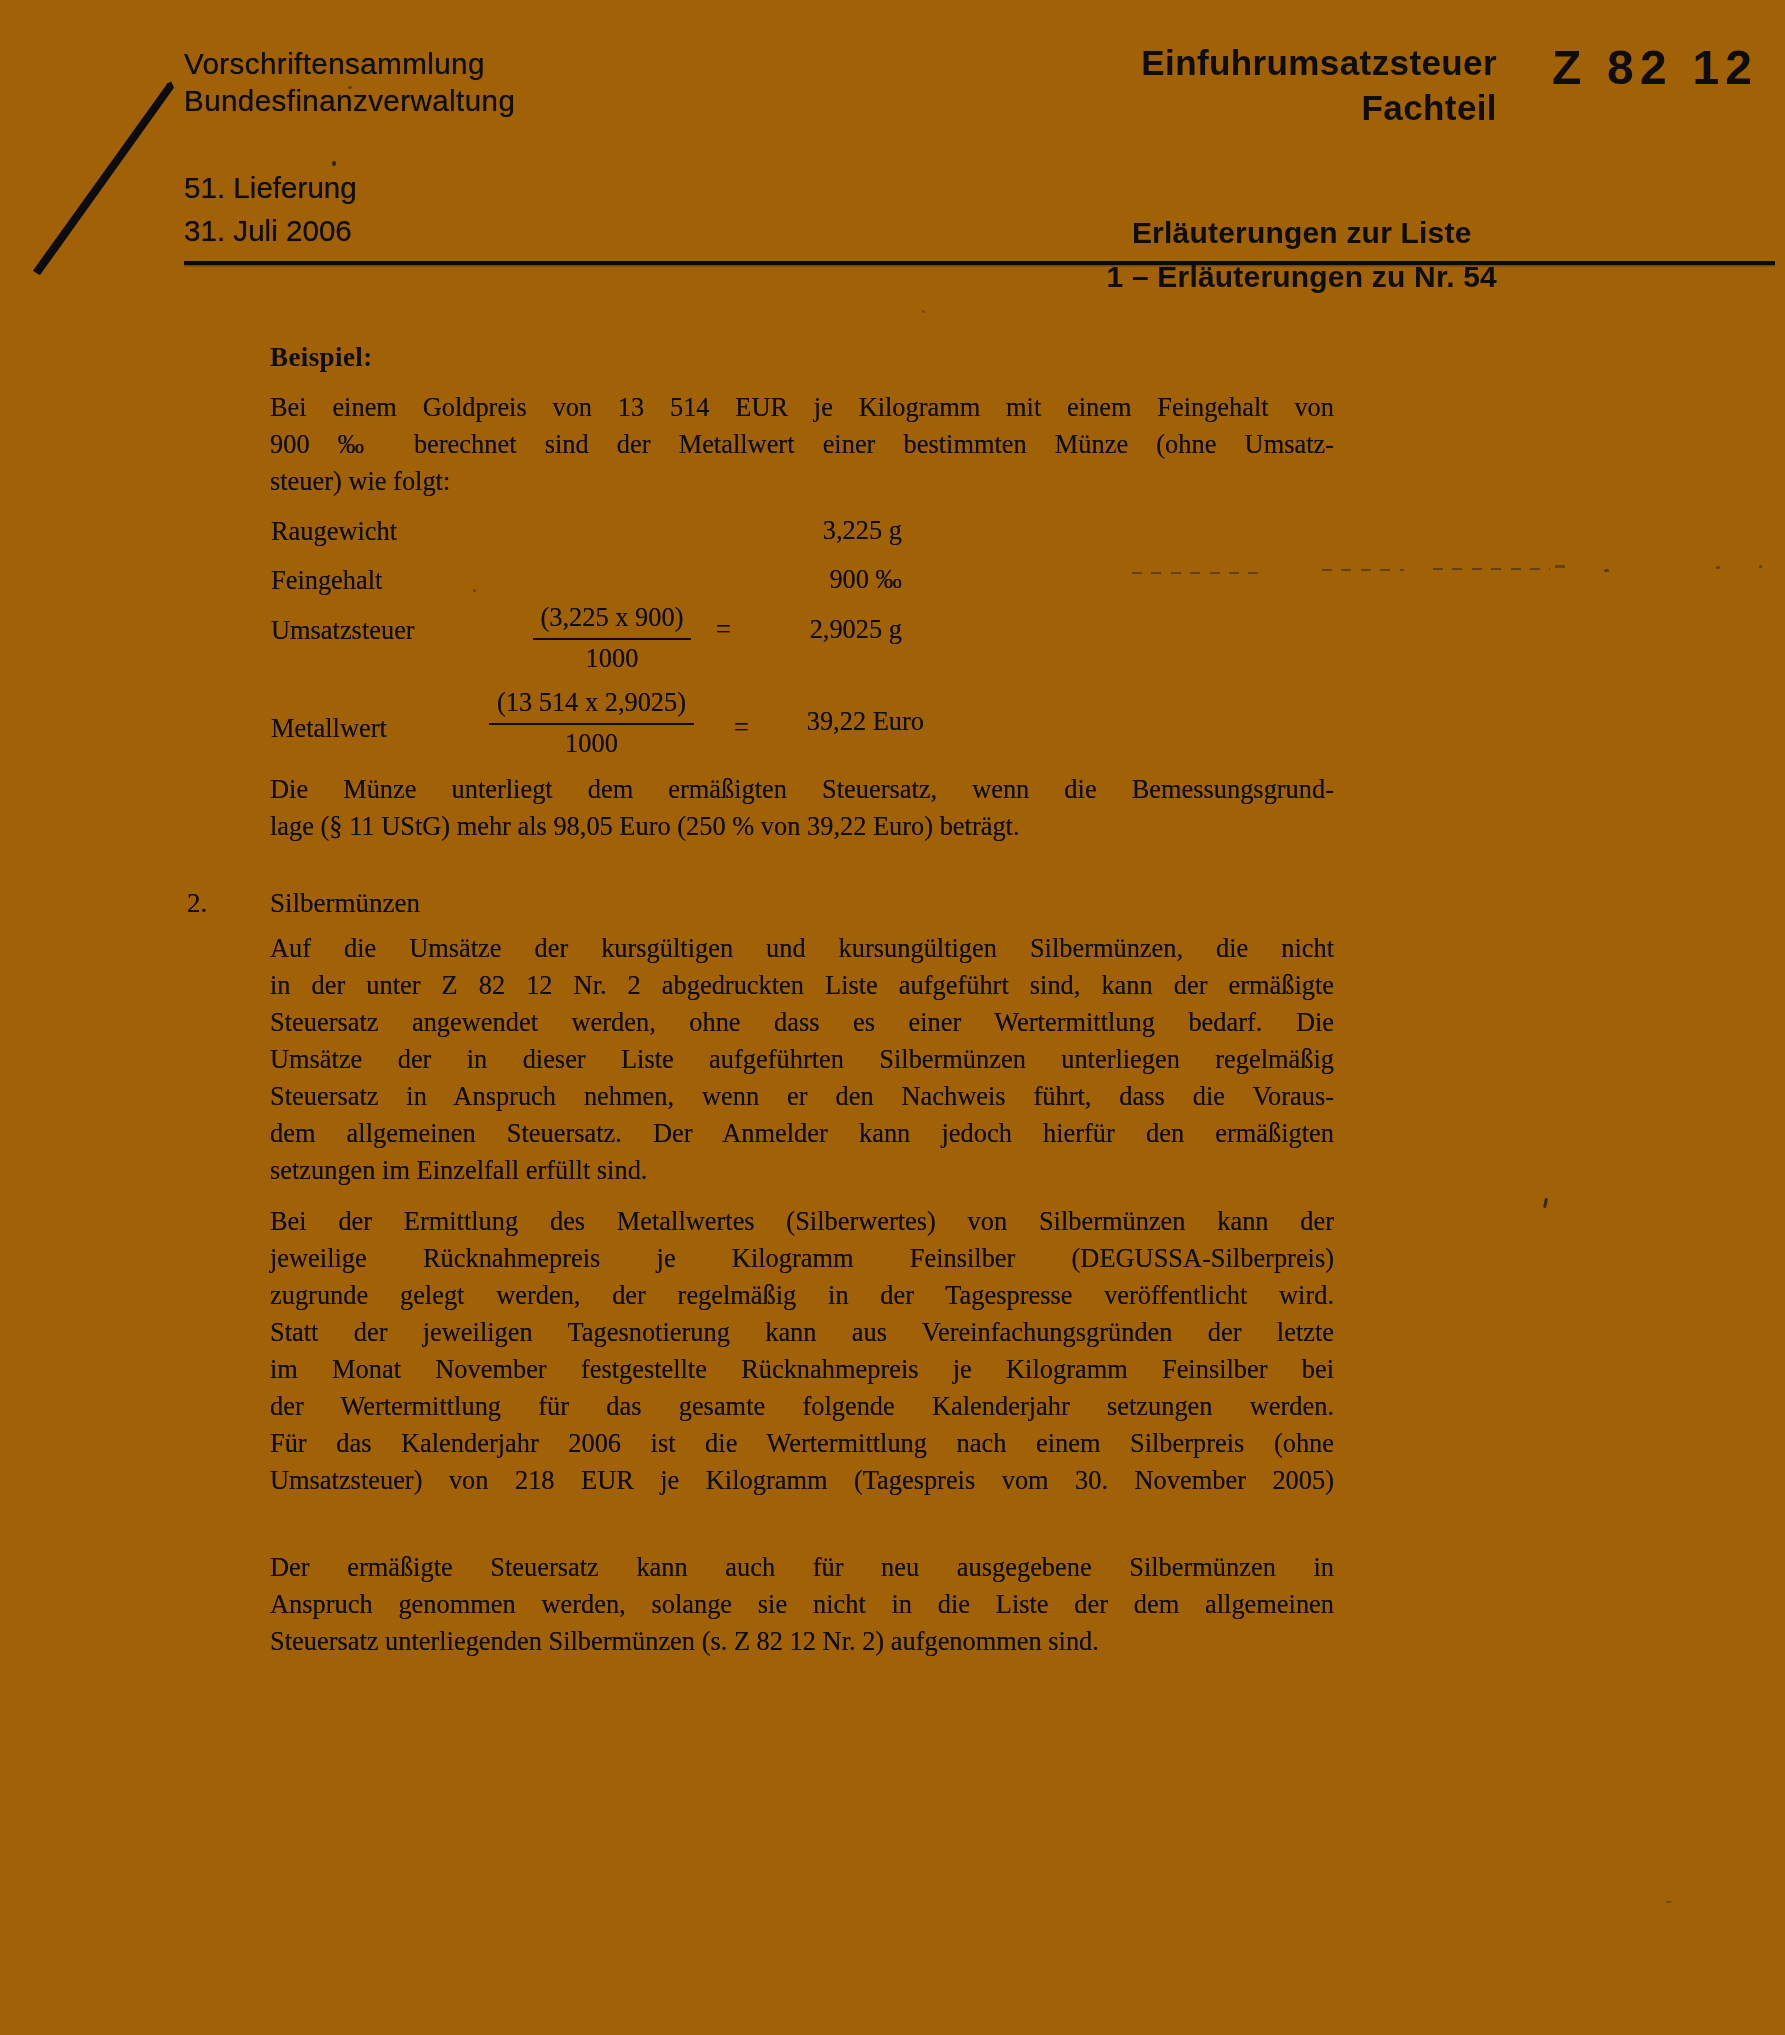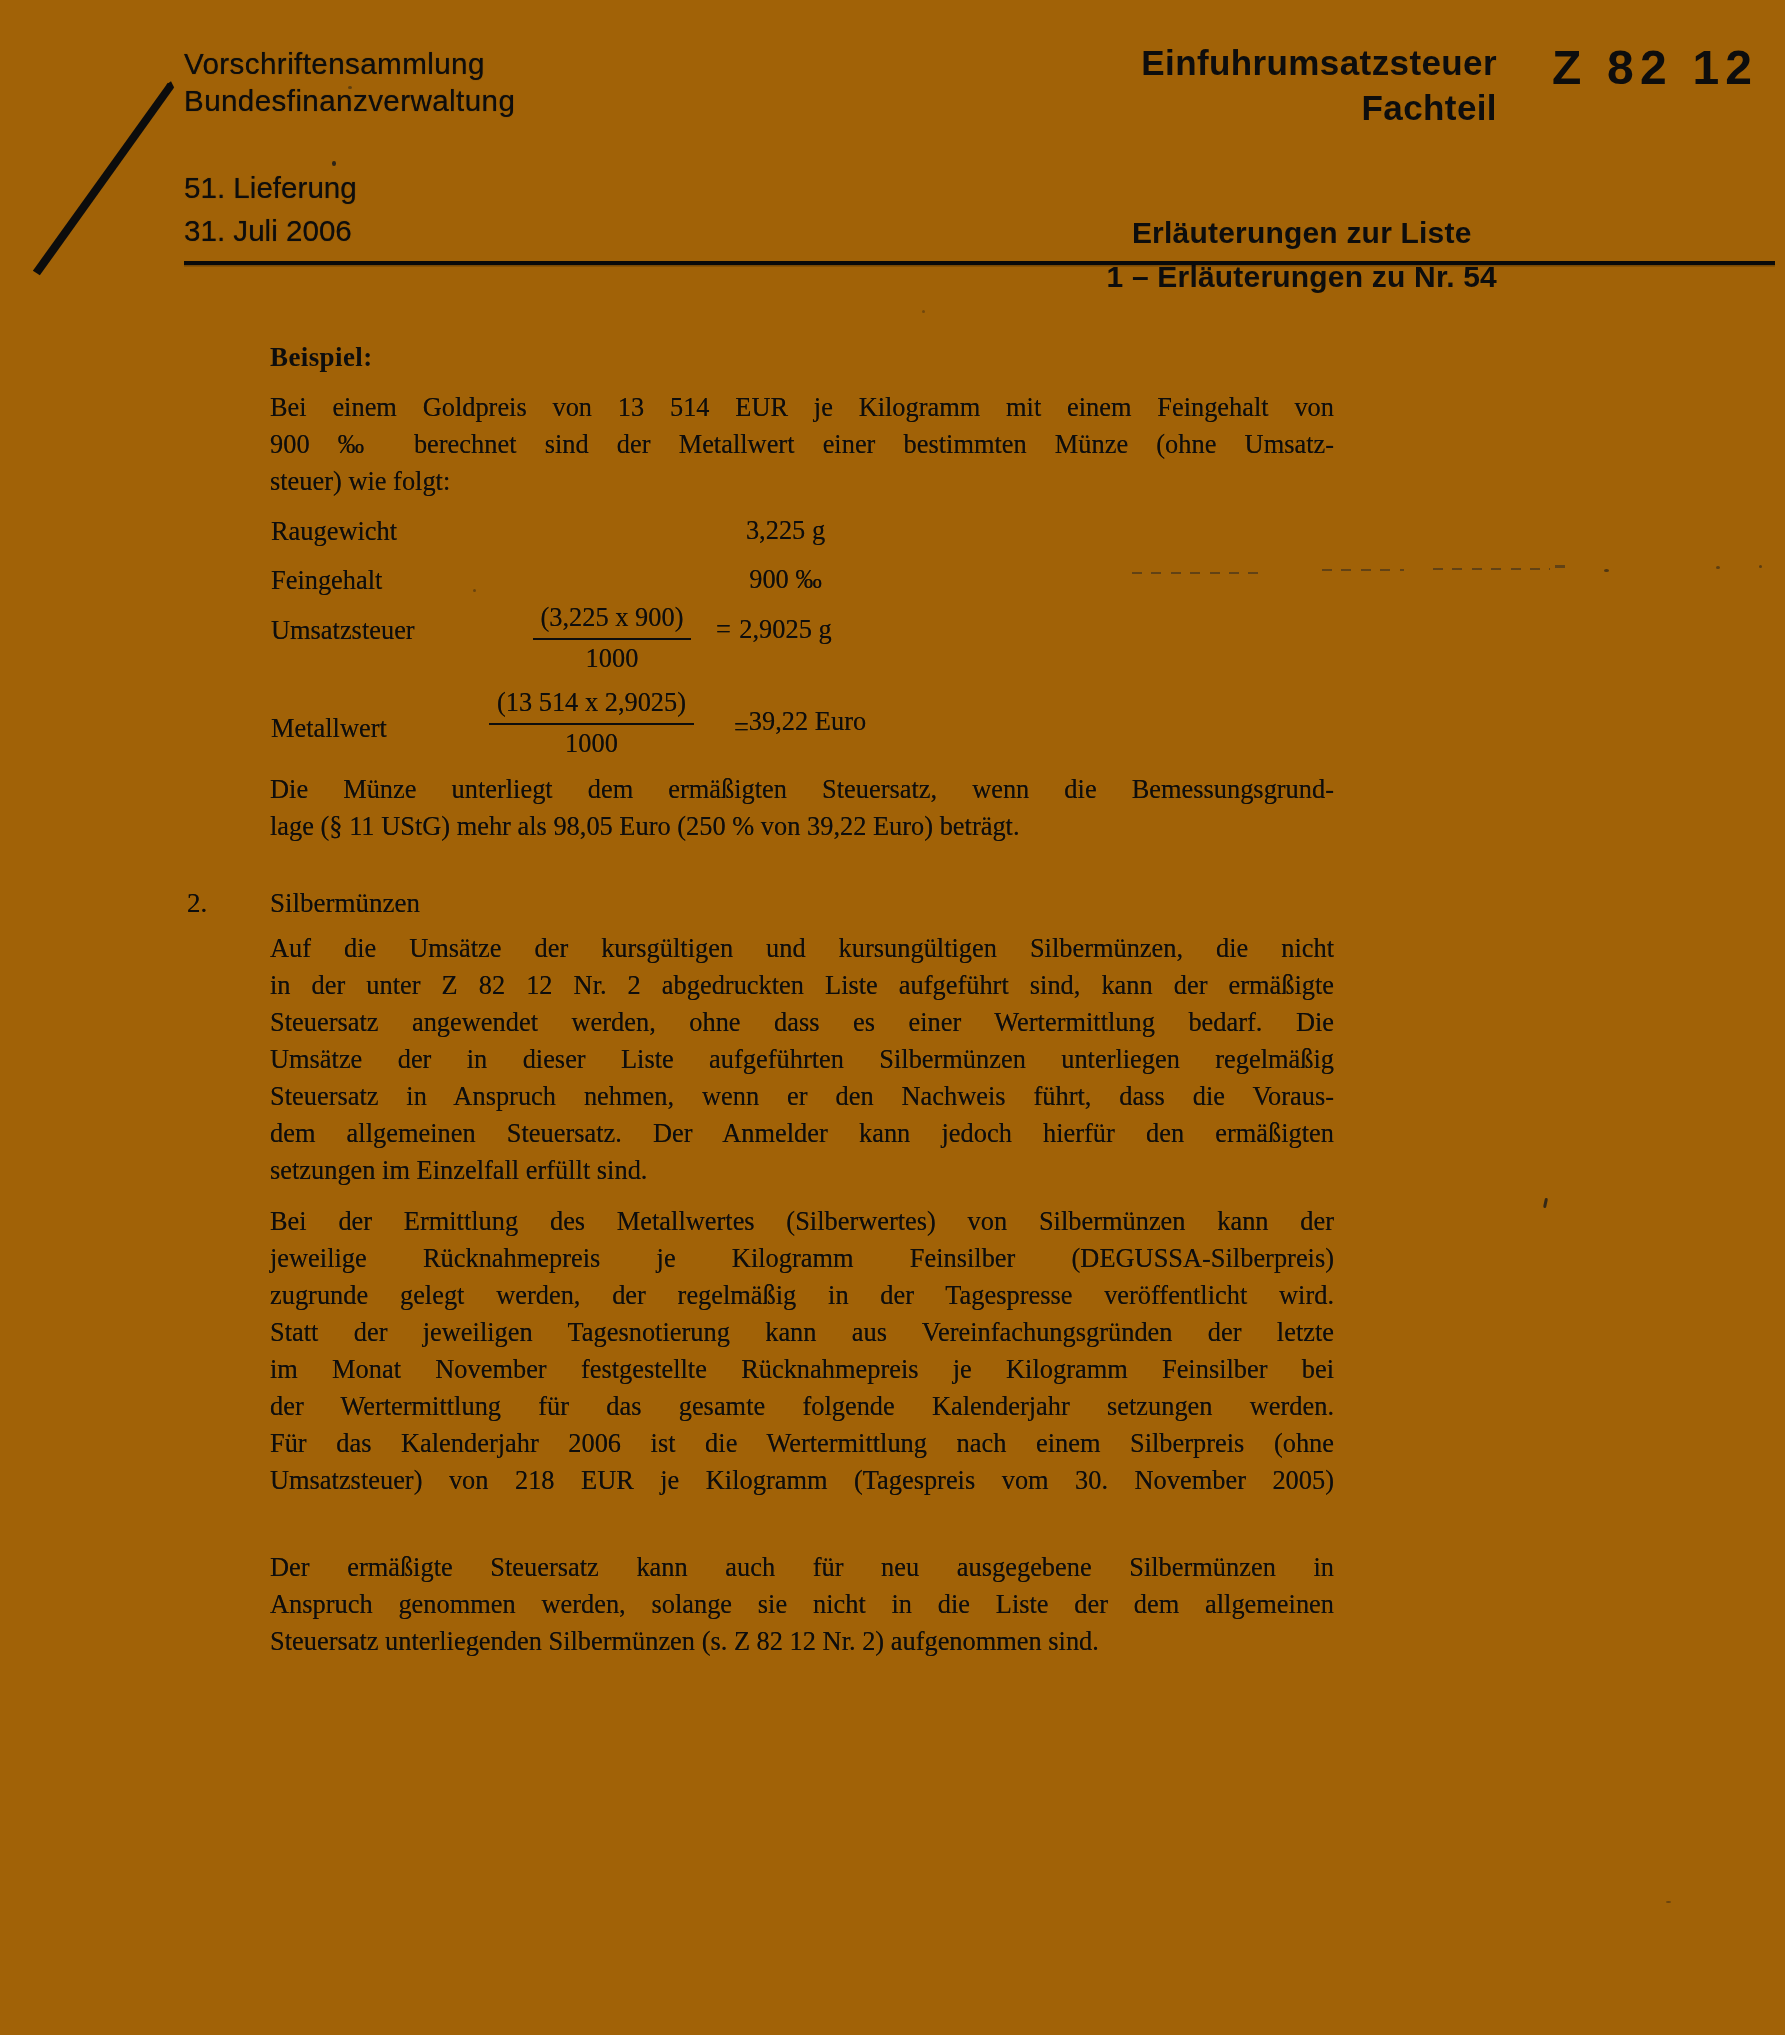--- a/index.html
+++ b/index.html
@@ -53,21 +53,21 @@
   .para{position:absolute;left:270px;width:1064px;}
   .para .tline{text-align:justify;text-align-last:justify;white-space:nowrap;}
   .para .tline.last{text-align-last:left;}
   .p-intro{top:389px;line-height:37px;}
   .p-conclusion{top:771px;line-height:37px;}
   .p-s2-1{top:930px;line-height:37px;}
   .p-s2-2{top:1203px;line-height:37px;}
   .p-s2-3{top:1549px;line-height:37px;}
   
   .calc-label{position:absolute;left:271px;font-size:26.4px;white-space:nowrap;text-shadow:0 0 0.5px rgba(0,0,0,.55);}
-  .calc-value{position:absolute;left:669px;width:233px;text-align:center;font-size:26.4px;white-space:nowrap;text-shadow:0 0 0.5px rgba(0,0,0,.55);}
+  .calc-value{position:absolute;left:669px;width:233px;text-align:right;font-size:26.4px;white-space:nowrap;text-shadow:0 0 0.5px rgba(0,0,0,.55);}
   .calc-value.v4{left:691px;}
   .calc-eq{position:absolute;font-size:26.4px;text-shadow:0 0 0.5px rgba(0,0,0,.55);}
   .fraction{position:absolute;text-align:center;font-size:26.4px;text-shadow:0 0 0.5px rgba(0,0,0,.55);}
   .frac-num{display:inline-block;line-height:36px;padding:0 7.8px 3.1px 7.8px;border-bottom:2.3px solid #0d0d0d;}
   .frac-den{line-height:36px;}
   
   .sec-num{position:absolute;left:187px;top:888px;font-size:27px;text-shadow:0 0 0.5px rgba(0,0,0,.55);}
   .sec-title{position:absolute;left:270px;top:888px;font-size:27px;text-shadow:0 0 0.5px rgba(0,0,0,.55);}
   
   .speck{position:absolute;background:#1a1a1a;border-radius:50%;}

